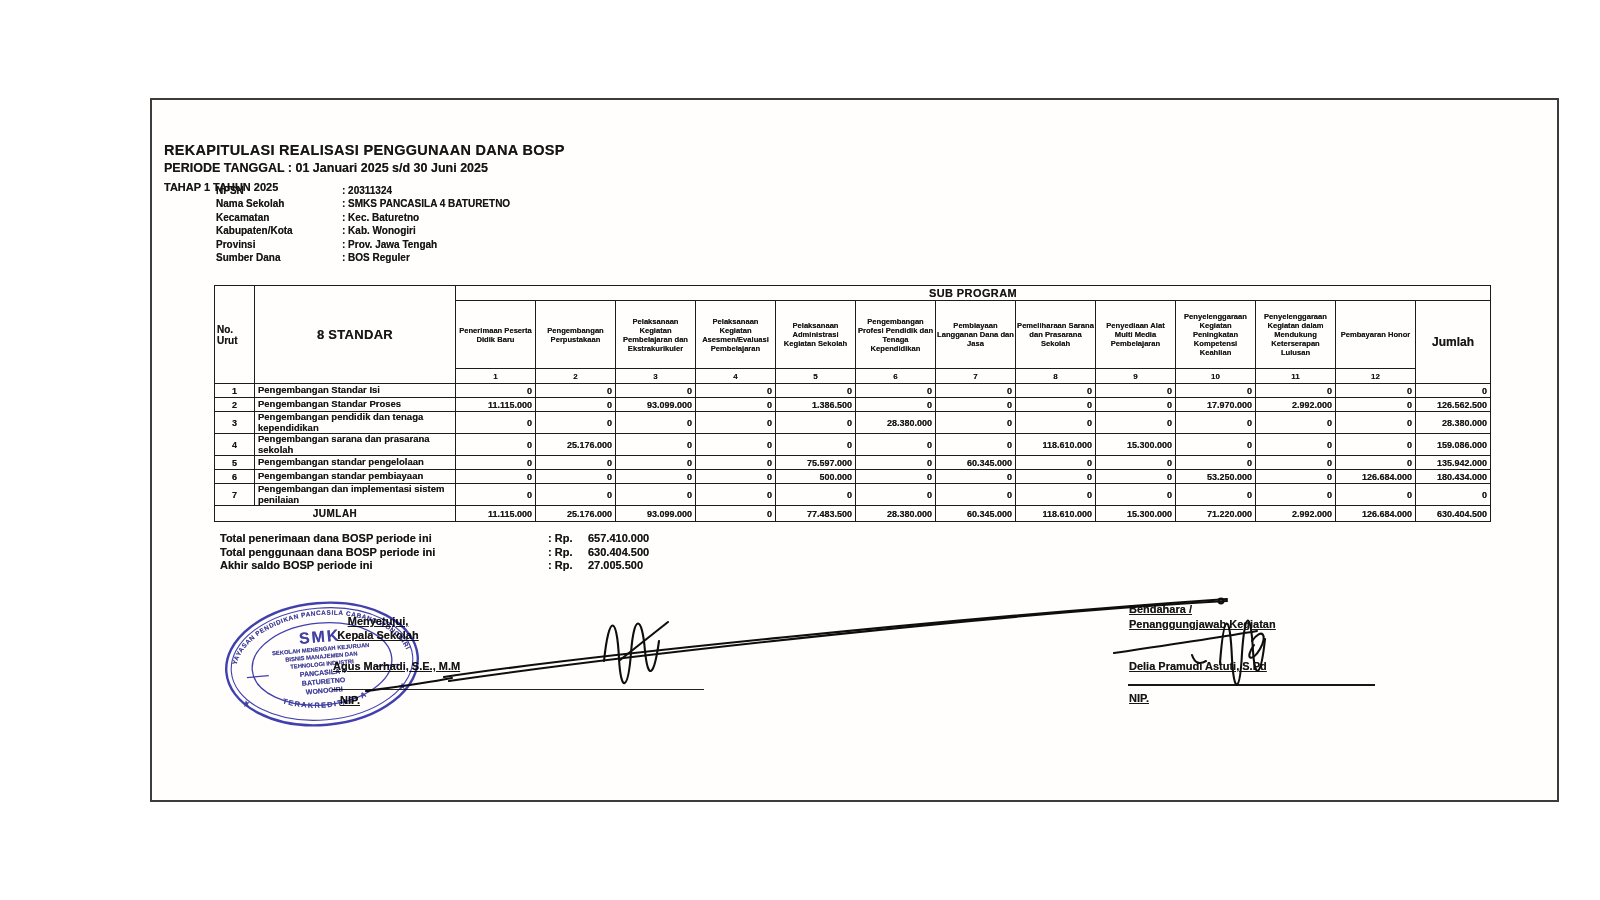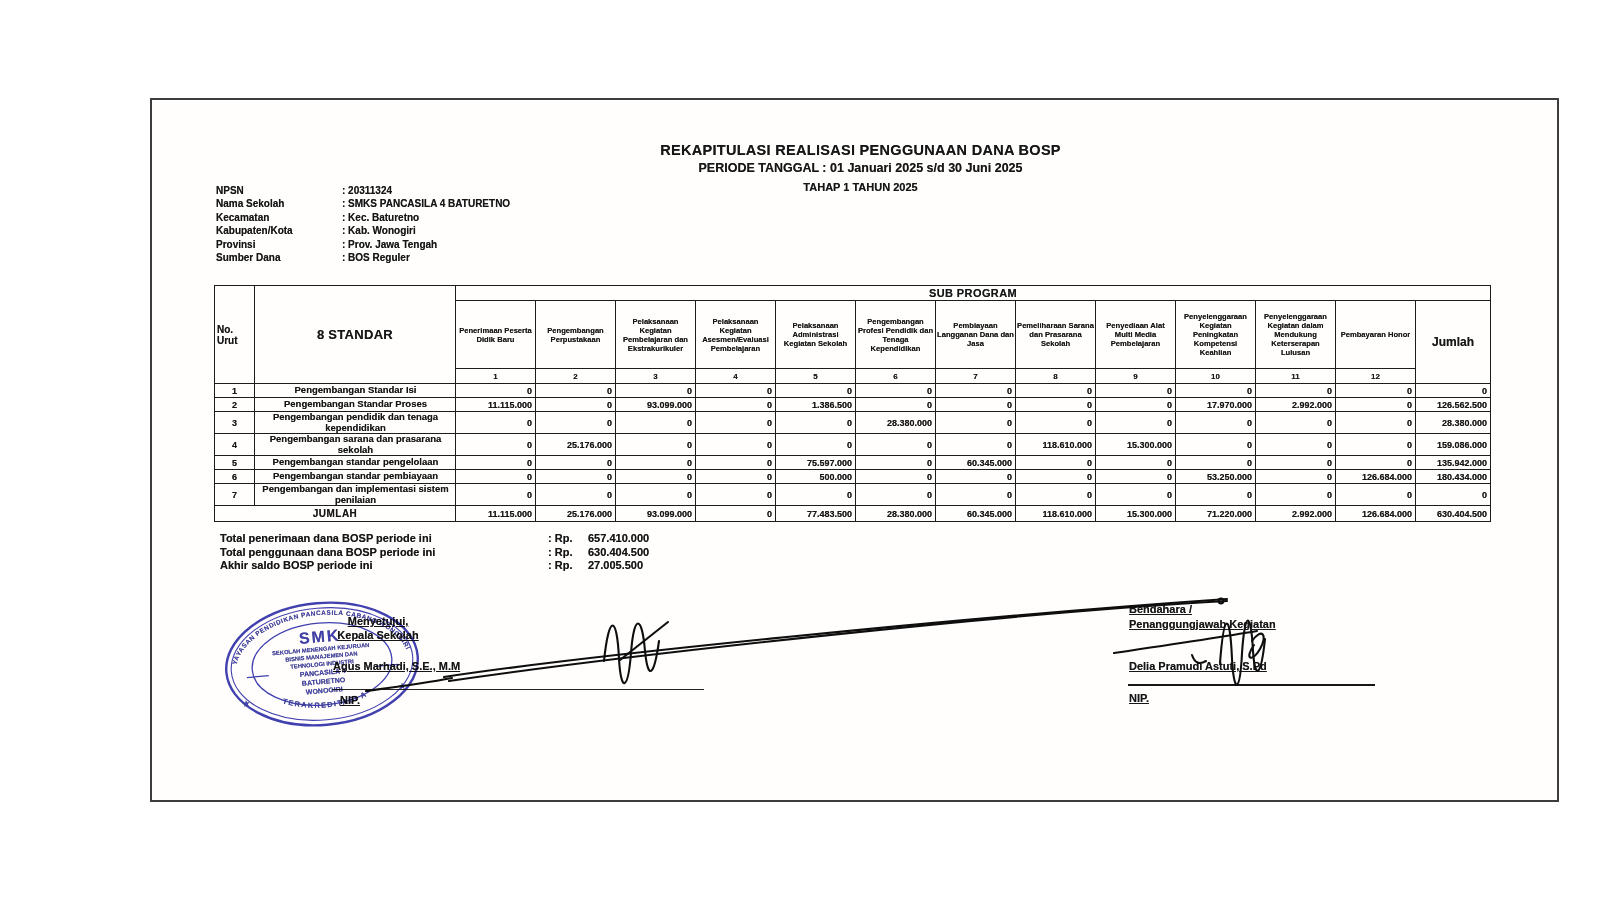--- a/index.html
+++ b/index.html
@@ -2,40 +2,40 @@
 <html><head>
 <meta charset="utf-8">
 <title>REKAPITULASI REALISASI PENGGUNAAN DANA BOSP</title>
 <style>
   html,body{margin:0;padding:0;background:#ffffff;}
   body{width:1600px;height:900px;position:relative;font-family:"Liberation Sans",sans-serif;color:#161616;
        -webkit-font-smoothing:antialiased;}
   .page{position:absolute;left:150px;top:98px;width:1409px;height:704px;background:#fffefd;
         border:2px solid #3c3c3c;box-sizing:border-box;text-shadow:0 0 .35px rgba(10,10,10,.6);}
   
-  .title-block{position:absolute;left:12px;right:0;top:42px;text-align:center;font-weight:bold;}
+  .title-block{position:absolute;left:12px;right:0;top:42px;text-align:left;font-weight:bold;}
   .t1{font-size:14.5px;letter-spacing:.3px;}
   .t2{font-size:12.5px;margin-top:3px;}
   .t3{font-size:11px;margin-top:6px;}
   
   .info-block{position:absolute;left:64px;top:84px;font-size:10px;font-weight:bold;}
   .info-row{height:13.4px;line-height:13.4px;}
   .info-label{display:inline-block;width:126px;}
   
   table{border-collapse:collapse;table-layout:fixed;position:absolute;left:62px;top:185px;width:1276px;}
   td,th{border:1px solid #1c1c1c;padding:0 2px;overflow:hidden;font-weight:bold;box-sizing:border-box;}
   .cell-subprog{font-size:11px;text-align:center;height:15px;letter-spacing:.4px;}
   .cell-nourut{font-size:10px;text-align:left;line-height:11px;}
   .cell-standar{font-size:13px;text-align:center;letter-spacing:.3px;}
   .cell-head{font-size:7.6px;line-height:9px;text-align:center;height:68px;vertical-align:middle;padding:1px;}
   .cell-jumlah-h{font-size:12px;text-align:center;vertical-align:middle;}
   .row-nums td{font-size:8px;text-align:center;height:15px;padding:0;}
   .r{text-align:right;font-size:9px;padding-right:3px;}
   .c{text-align:center;font-size:9px;}
-  .l{text-align:center;font-size:9.5px;line-height:10.5px;padding-left:3px;}
+  .l{text-align:left;font-size:9.5px;line-height:10.5px;padding-left:3px;}
   .h14{height:14px;} .h22{height:22px;} .h16{height:16px;}
   .tot td{font-size:9px;}
   .tot .lab{text-align:center;font-size:10px;letter-spacing:.5px;}
   
   .summary{position:absolute;left:68px;top:432px;font-size:11px;font-weight:bold;}
   .sum-row{height:13.6px;line-height:13.6px;}
   .sum-label{display:inline-block;width:328px;}
   .sum-rp{display:inline-block;width:40px;}
   
   .sig{position:absolute;font-size:11px;font-weight:bold;text-decoration:underline;}

